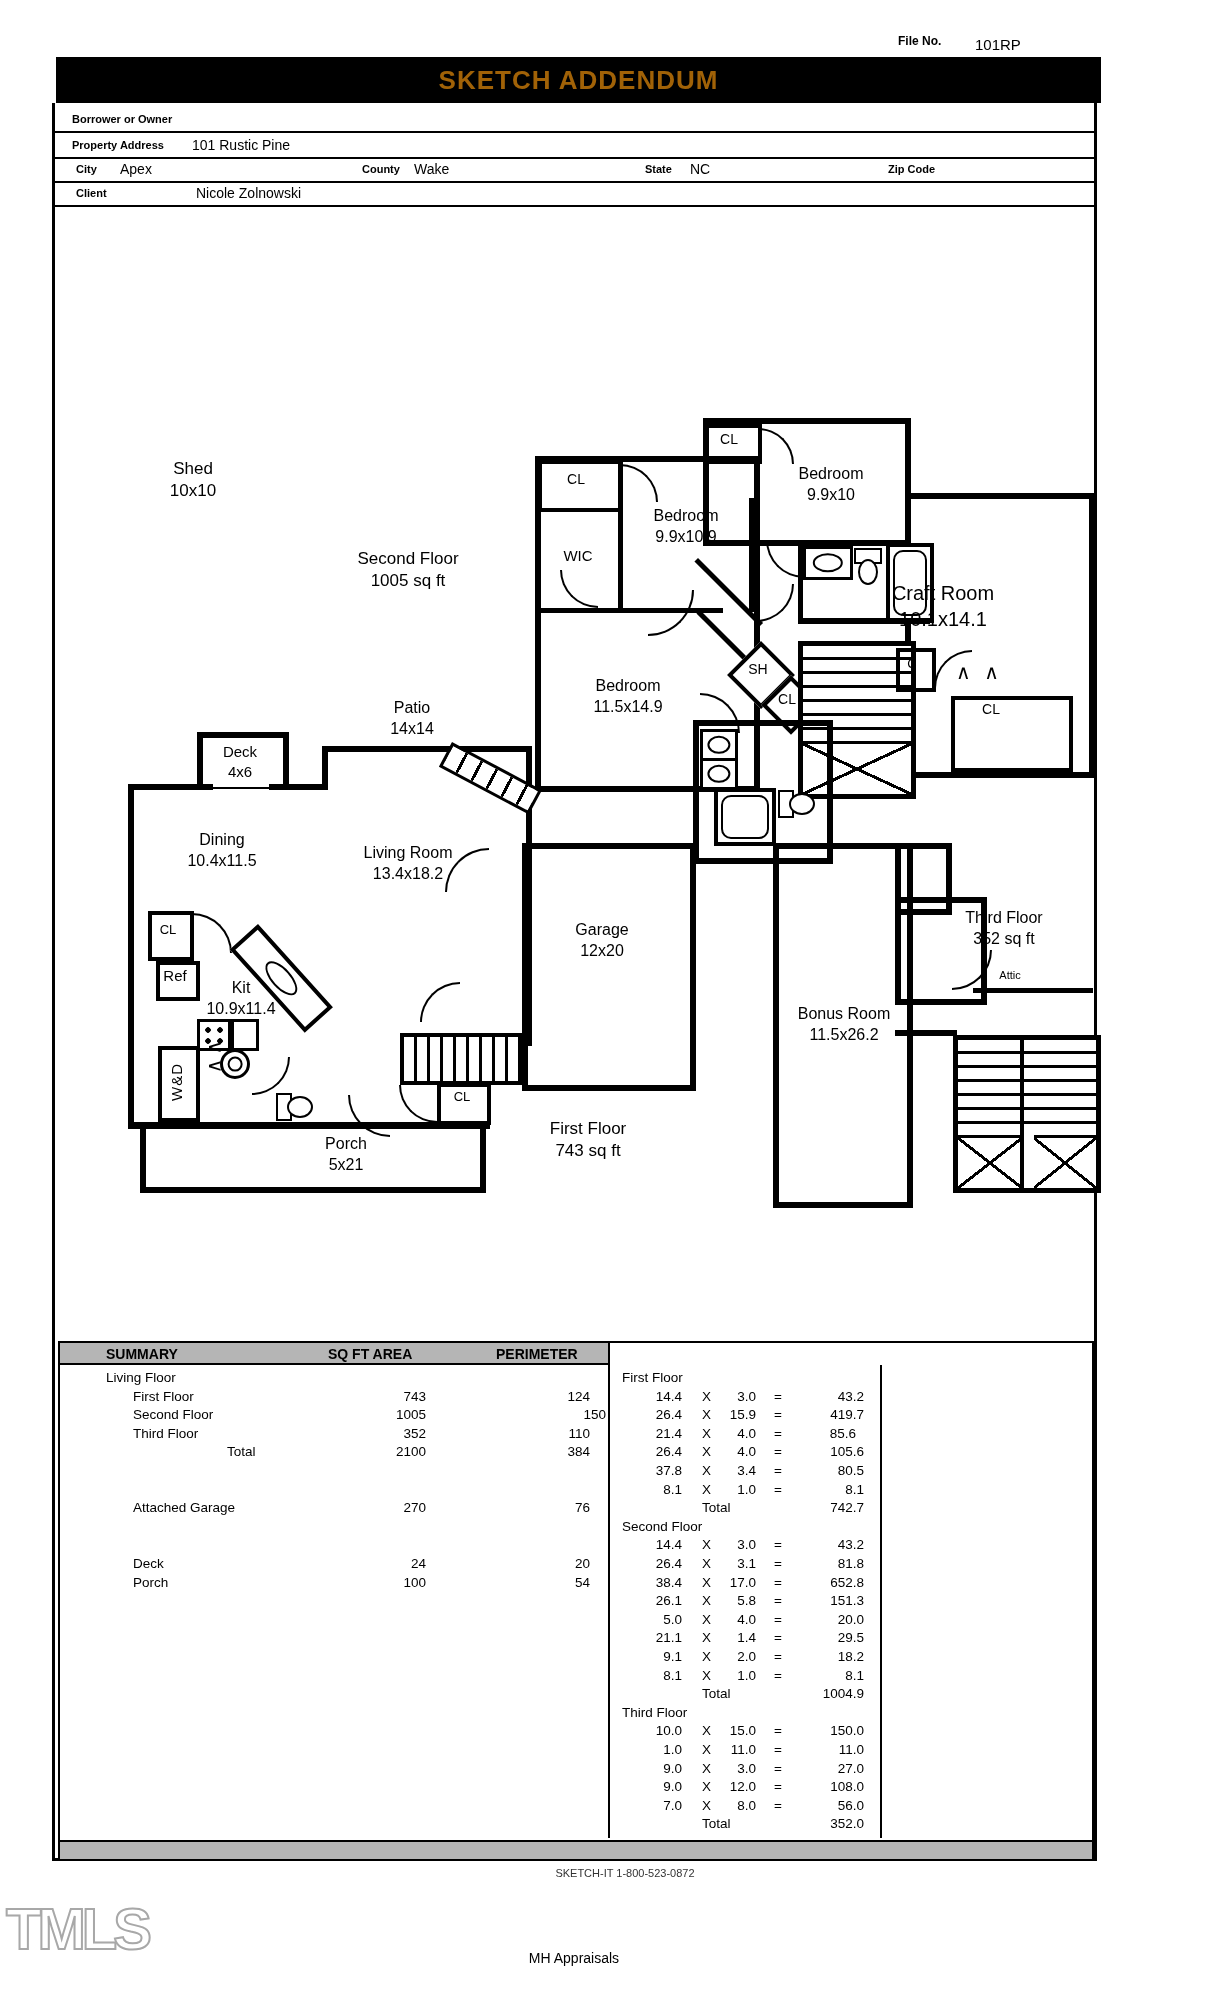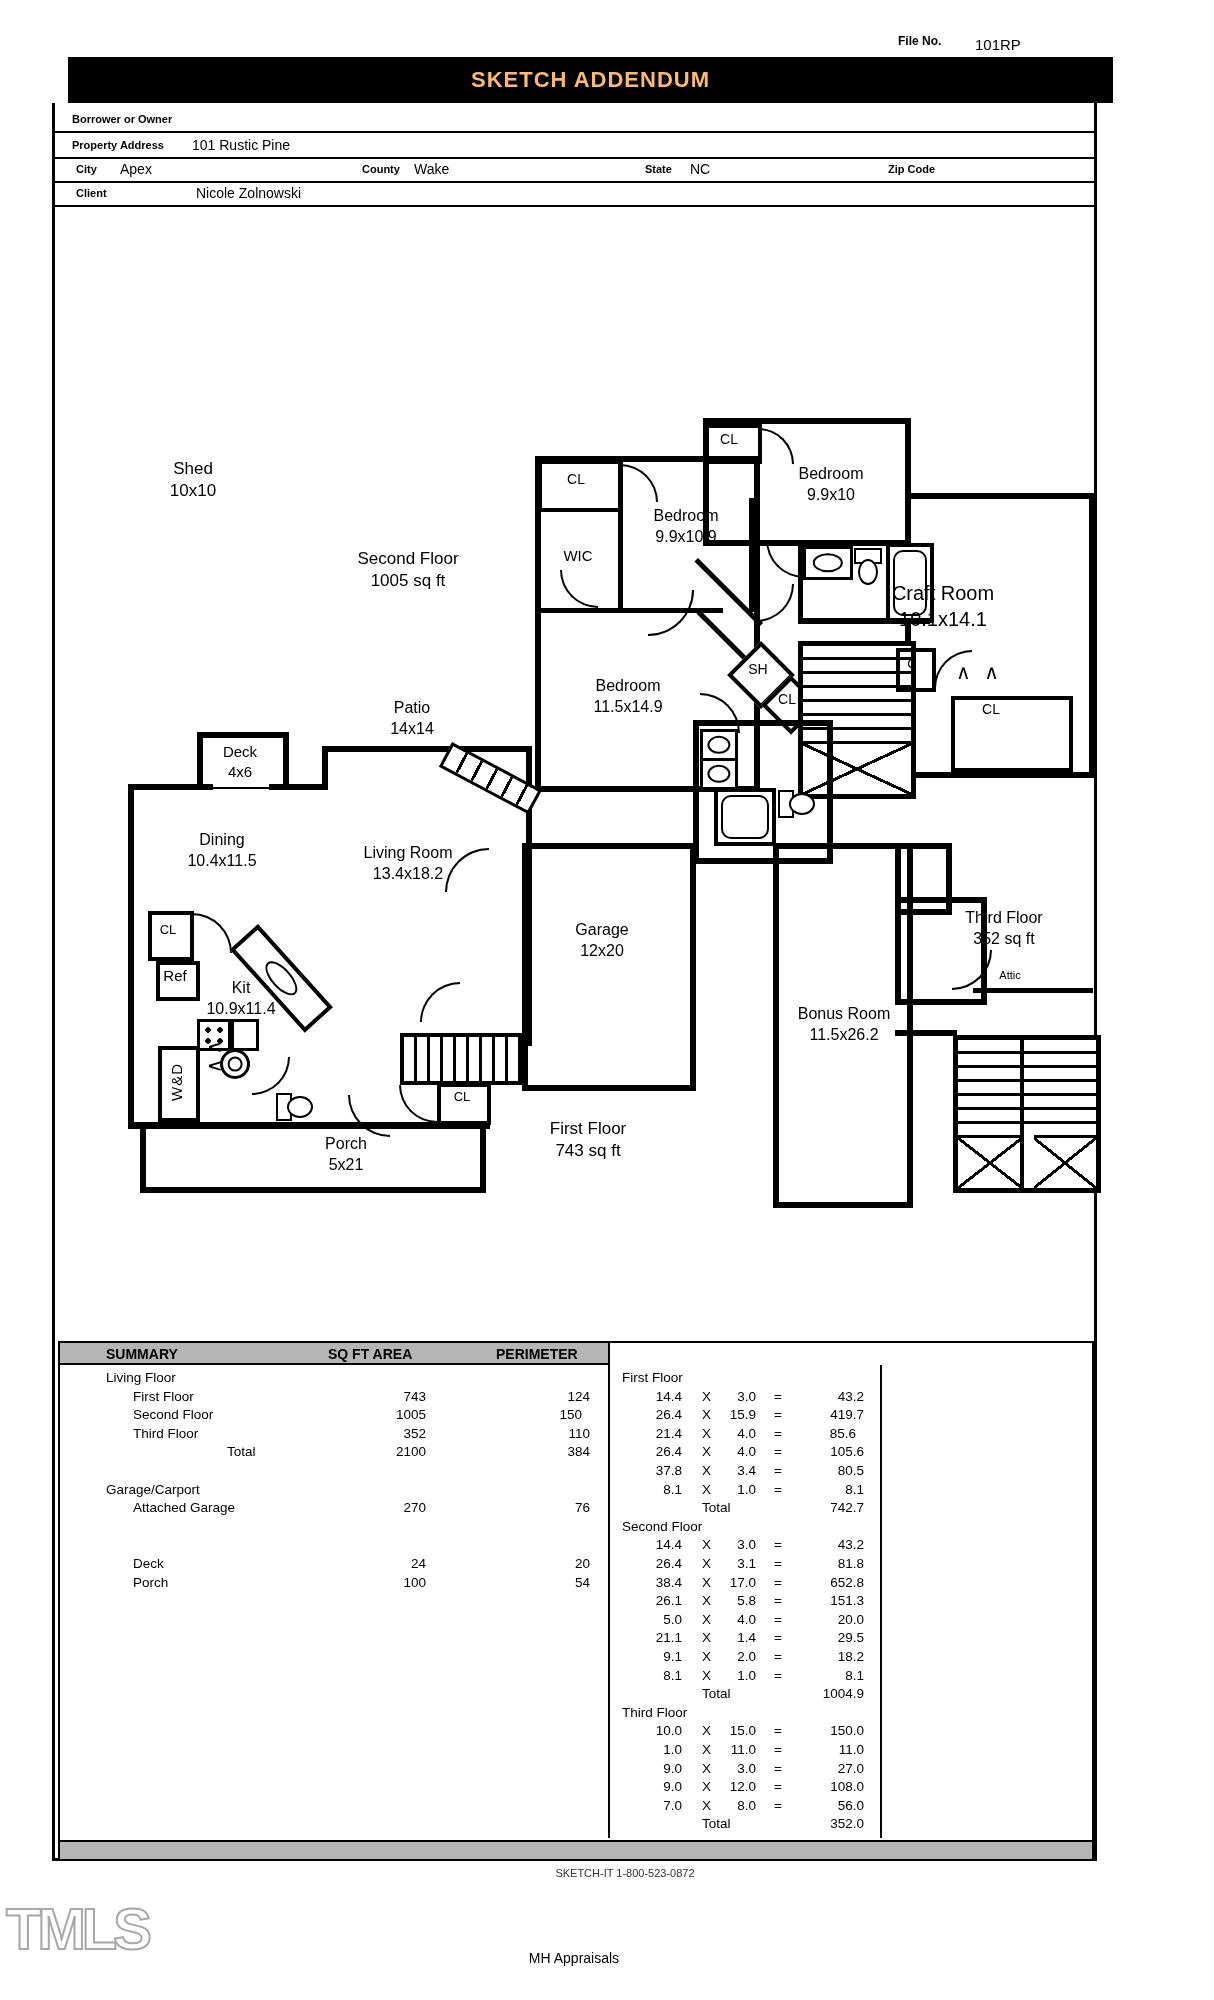--- a/index.html
+++ b/index.html
@@ -46,21 +46,21 @@
   #watermark{position:absolute;font-size:58px;font-weight:bold;color:transparent;-webkit-text-stroke:2px #a8a8a8;letter-spacing:-4px;font-family:"Liberation Sans",sans-serif;}
 </style>
 </head>
 <body>
 
 <div id="page">
 
   <span class="abs" style="left:898px;top:34px;font-size:12px;font-weight:bold">File No.</span>
   <span class="abs" style="left:975px;top:36px;font-size:15px">101RP</span>
 
-  <div class="abs" style="left:68px;top:57px;width:1045px;height:46px;background:#000;color:#fdba74;text-align:center;line-height:46px;font-size:22px;font-weight:bold;letter-spacing:1px">SKETCH ADDENDUM</div>
+  <div class="abs" style="left:56px;top:57px;width:1045px;height:46px;background:#000;color:#a16207;text-align:center;line-height:46px;font-size:26px;font-weight:bold;letter-spacing:1px">SKETCH ADDENDUM</div>
 
   <div class="w" style="left:52px;top:103px;width:3px;height:1757px"></div>
   <div class="w" style="left:1094px;top:103px;width:3px;height:1757px"></div>
   <div class="w" style="left:52px;top:1858px;width:1045px;height:3px"></div>
 
   <span class="formlabel" style="left:72px;top:113px">Borrower or Owner</span>
   <div class="hline" style="left:52px;top:131px;width:1045px"></div>
 
   <span class="formlabel" style="left:72px;top:139px">Property Address</span>
   <span class="formvalue" style="left:192px;top:137px">101 Rustic Pine</span>
@@ -222,36 +222,33 @@
         <span style="left:46px">Living Floor</span>
       </div>
       <div class="srow" style="top: 18.6px;">
         <span style="left:73px">First Floor</span>
         <span style="right:182px">743</span>
         <span style="right:18px">124</span>
       </div>
       <div class="srow" style="top: 37.2px;">
         <span style="left:73px">Second Floor</span>
         <span style="right:182px">1005</span>
-        <span style="right:26px">150</span>
+        <span style="right:2px">150</span>
       </div>
       <div class="srow" style="top: 55.8px;">
         <span style="left:73px">Third Floor</span>
         <span style="right:182px">352</span>
         <span style="right:18px">110</span>
       </div>
       <div class="srow" style="top: 74.4px;">
         <span style="left:167px">Total</span>
         <span style="right:182px">2100</span>
         <span style="right:18px">384</span>
       </div>
       <div class="srow" style="top: 93px;"></div>
-      <div class="srow" style="top: 111.6px;">
-        <span style="left:46px">Garage/Carport</span>
-      </div>
       <div class="srow" style="top: 130.2px;">
         <span style="left:73px">Attached Garage</span>
         <span style="right:182px">270</span>
         <span style="right:18px">76</span>
       </div>
       <div class="srow" style="top: 148.8px;"></div>
       <div class="srow" style="top: 186px;">
         <span style="left:73px">Deck</span>
         <span style="right:182px">24</span>
         <span style="right:18px">20</span>

